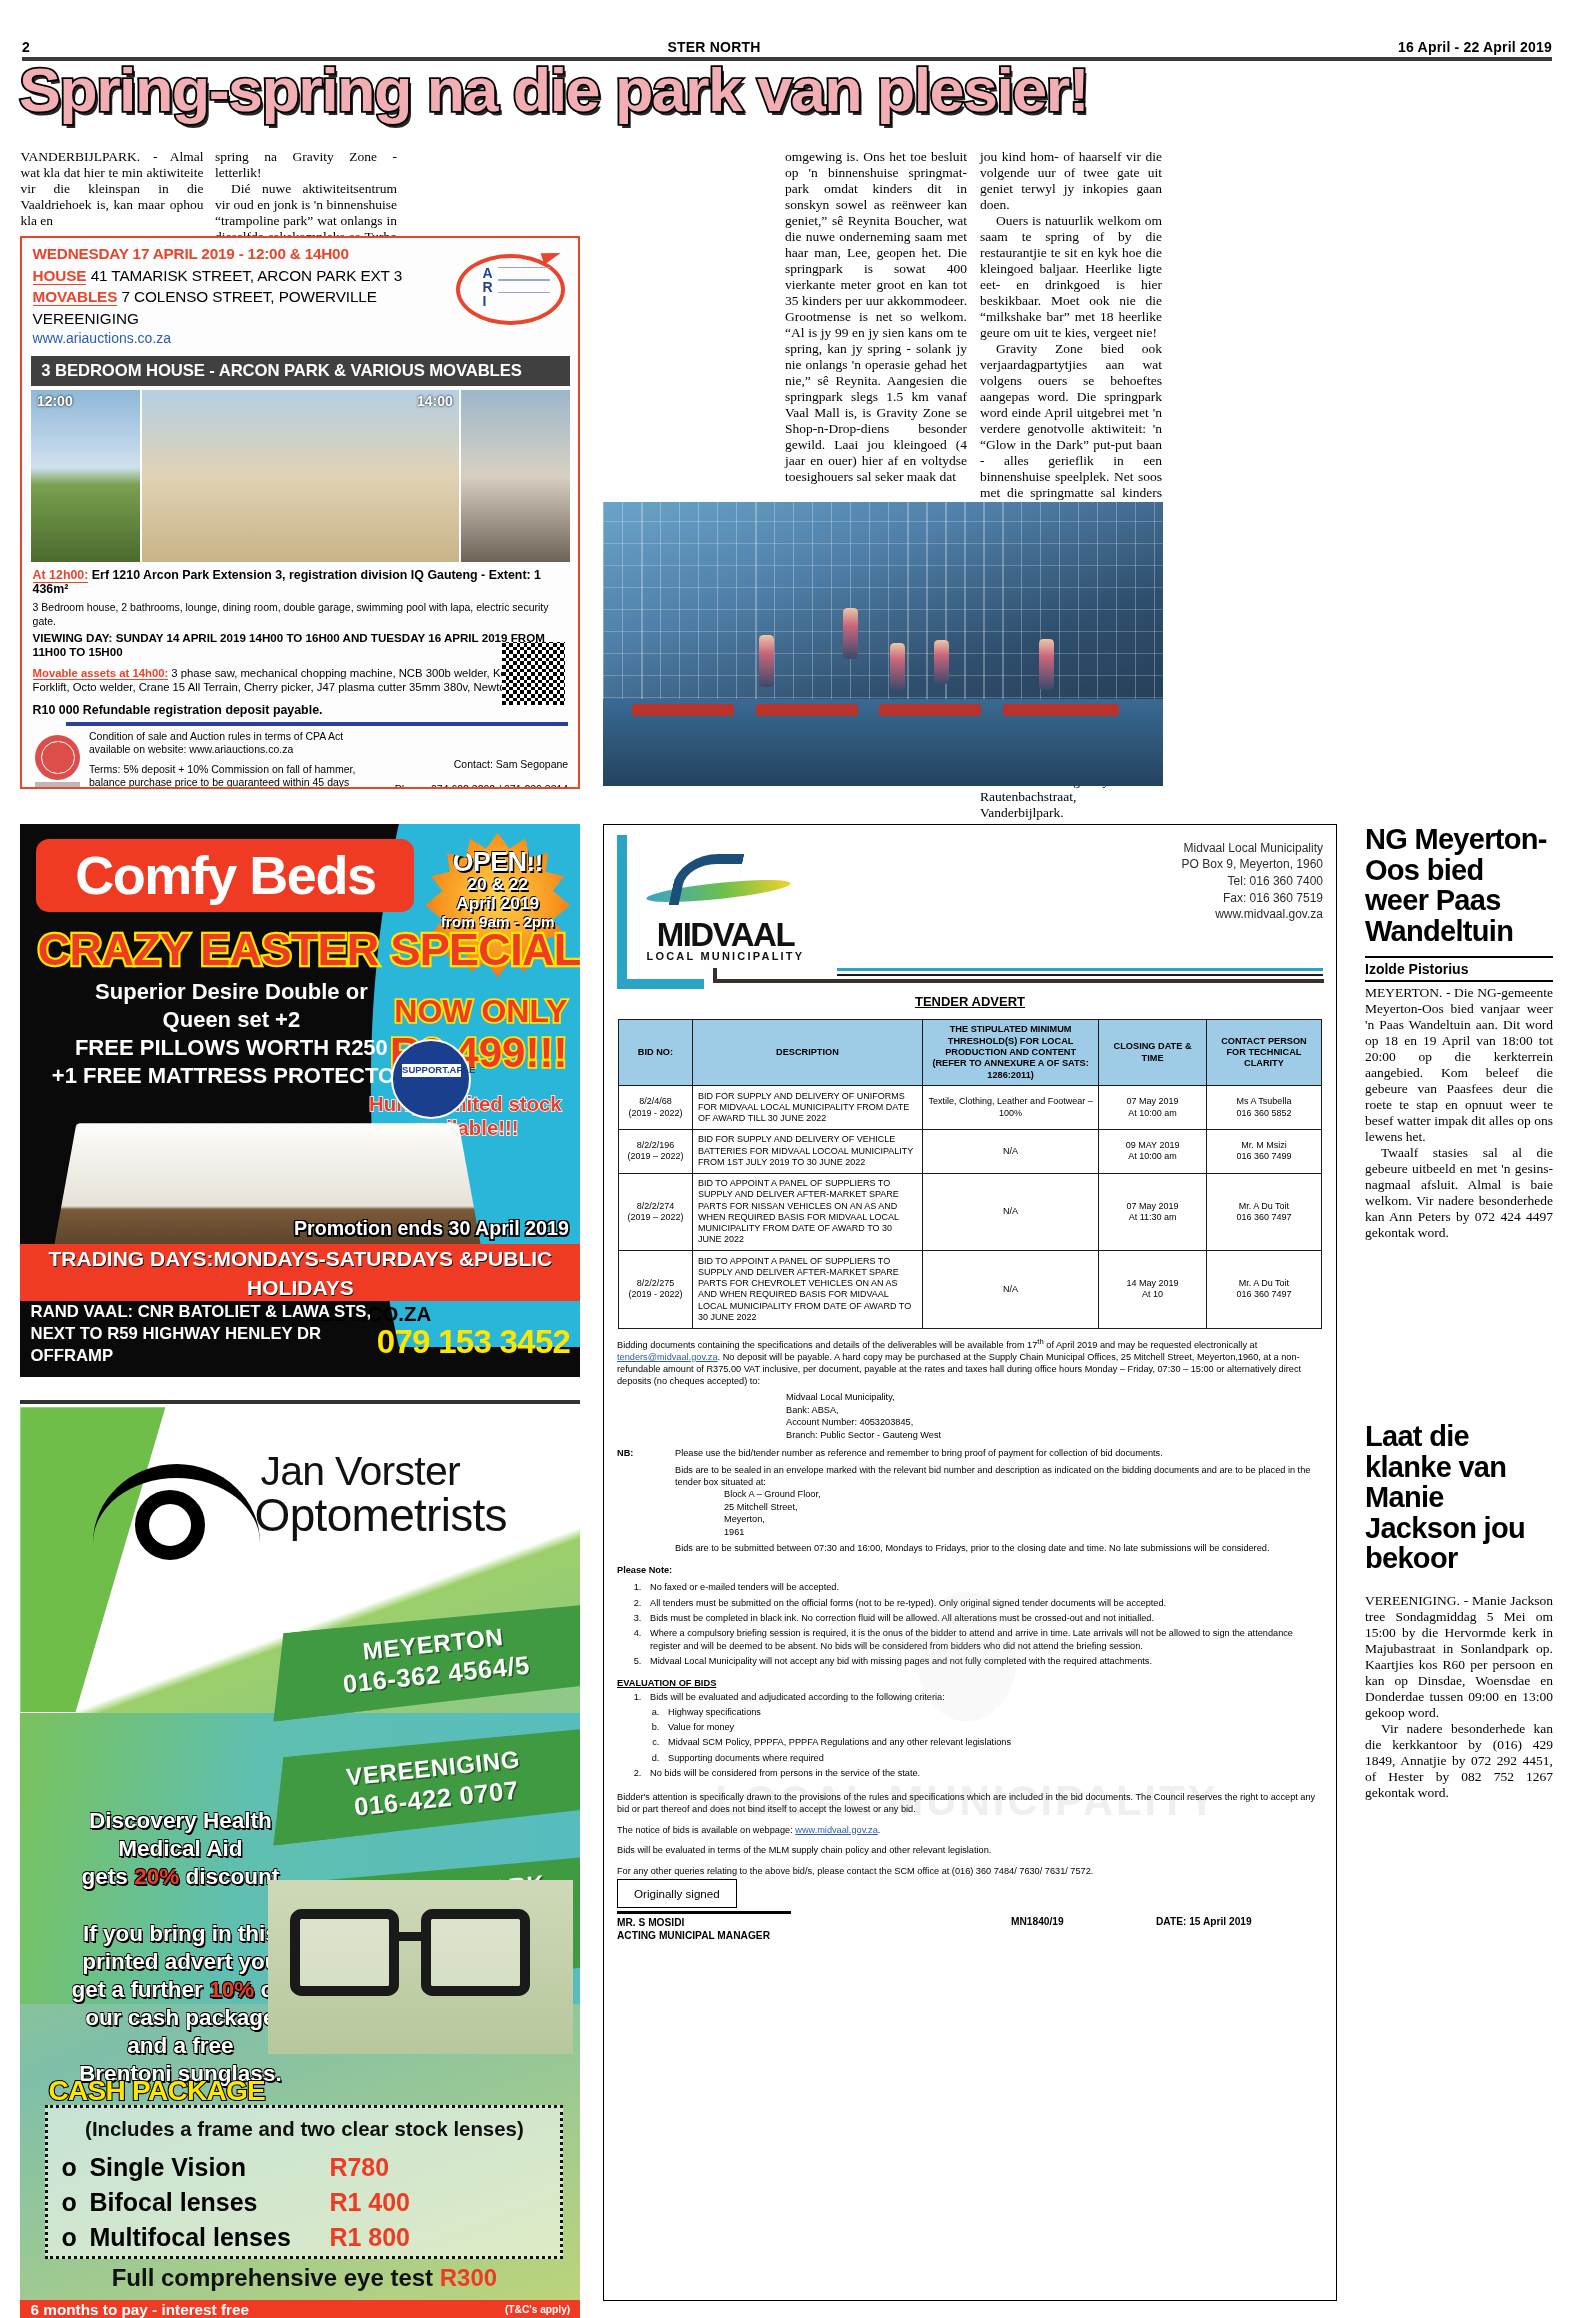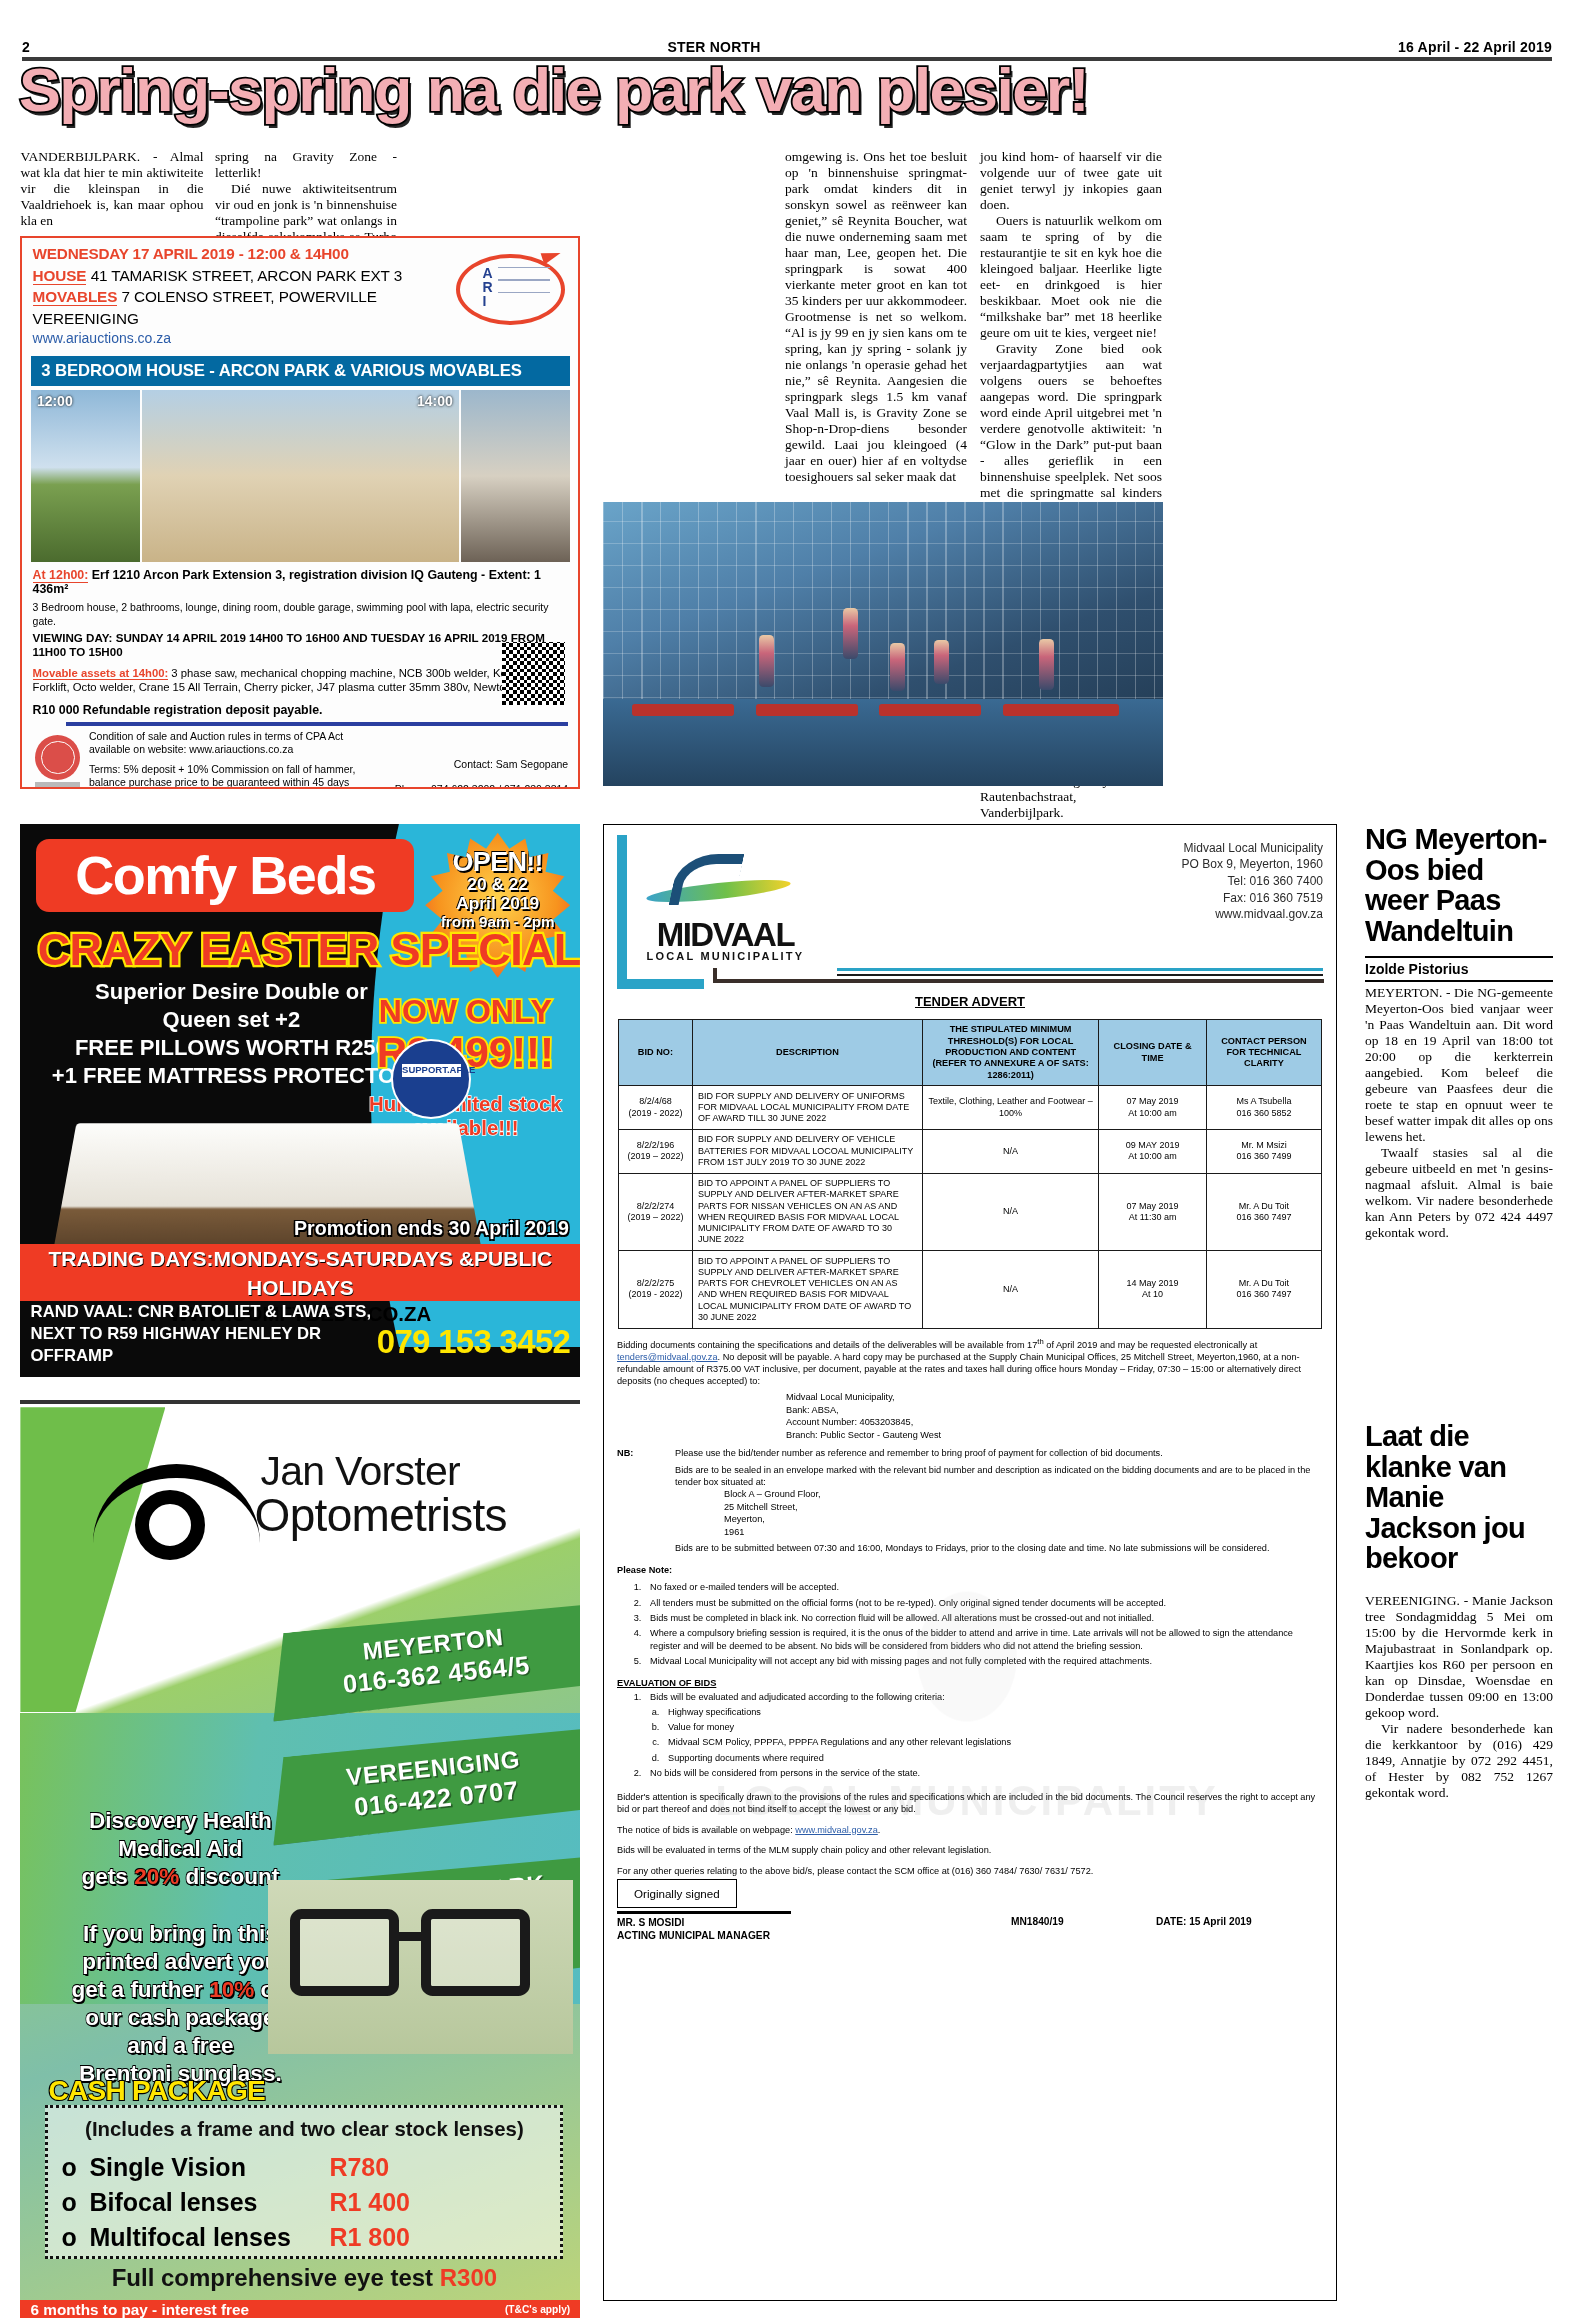--- a/index.html
+++ b/index.html
@@ -78,21 +78,21 @@
   }
   .ari-logo .ari-letters {
     position:absolute; left:26px; top:16px; color:#24418f; font-weight:bold;
     font-size:14px; line-height:14px;
   }
   .ari-logo .ari-lines {
     position:absolute; left:42px; top:17.4px; width:52px;
   }
   .ari-logo .ari-lines i { display:block; height:1.5px; background:#9aa7c4; margin-bottom:11px; }
   .ari-bluebar {
-    margin:5.8px 8.7px 0 8.7px; background:#0369a1; color:#fff;
+    margin:5.8px 8.7px 0 8.7px; background:#404040; color:#fff;
     font-size:16.7px; font-weight:bold; padding:5.1px 10.2px; letter-spacing:-0.1px;
   }
   .ari-photos {
     display:flex; margin:4.4px 8.7px 0 8.7px; height:172px; gap:2.2px;
   }
   .ari-ph { position:relative; overflow:hidden; }
   .ari-ph .tstamp {
     position:absolute; top:2.9px; font-family:"Liberation Sans",sans-serif;
     color:#fff; font-weight:bold; font-size:14px; text-shadow:0 0 2.9px #000;
   }
@@ -186,21 +186,21 @@
     position:absolute; left:17.4px; top:100px; width:538px;
     font-size:45px; font-weight:bold; letter-spacing:-0.7px;
     color:#ef3b24; -webkit-text-stroke:4.4px #ffe600; paint-order:stroke fill;
     white-space:nowrap;
   }
   .comfy-desc {
     position:absolute; left:22px; top:154px; width:378px;
     color:#fff; font-weight:bold; text-align:center; font-size:22px; line-height:28px;
   }
   .comfy-now {
-    position:absolute; right:13px; top:169px; width:204px; text-align:center;
+    position:absolute; right:13px; top:169px; width:204px; text-align:right;
   }
   .comfy-now .n1 {
     font-size:32px; font-weight:bold; color:#ef3b24;
     -webkit-text-stroke:3.6px #ffe600; paint-order:stroke fill; line-height:36px;
   }
   .comfy-now .n2 {
     font-size:42px; font-weight:bold; color:#ef3b24;
     -webkit-text-stroke:3.6px #ffe600; paint-order:stroke fill; line-height:47px;
   }
   .comfy-hurry {

